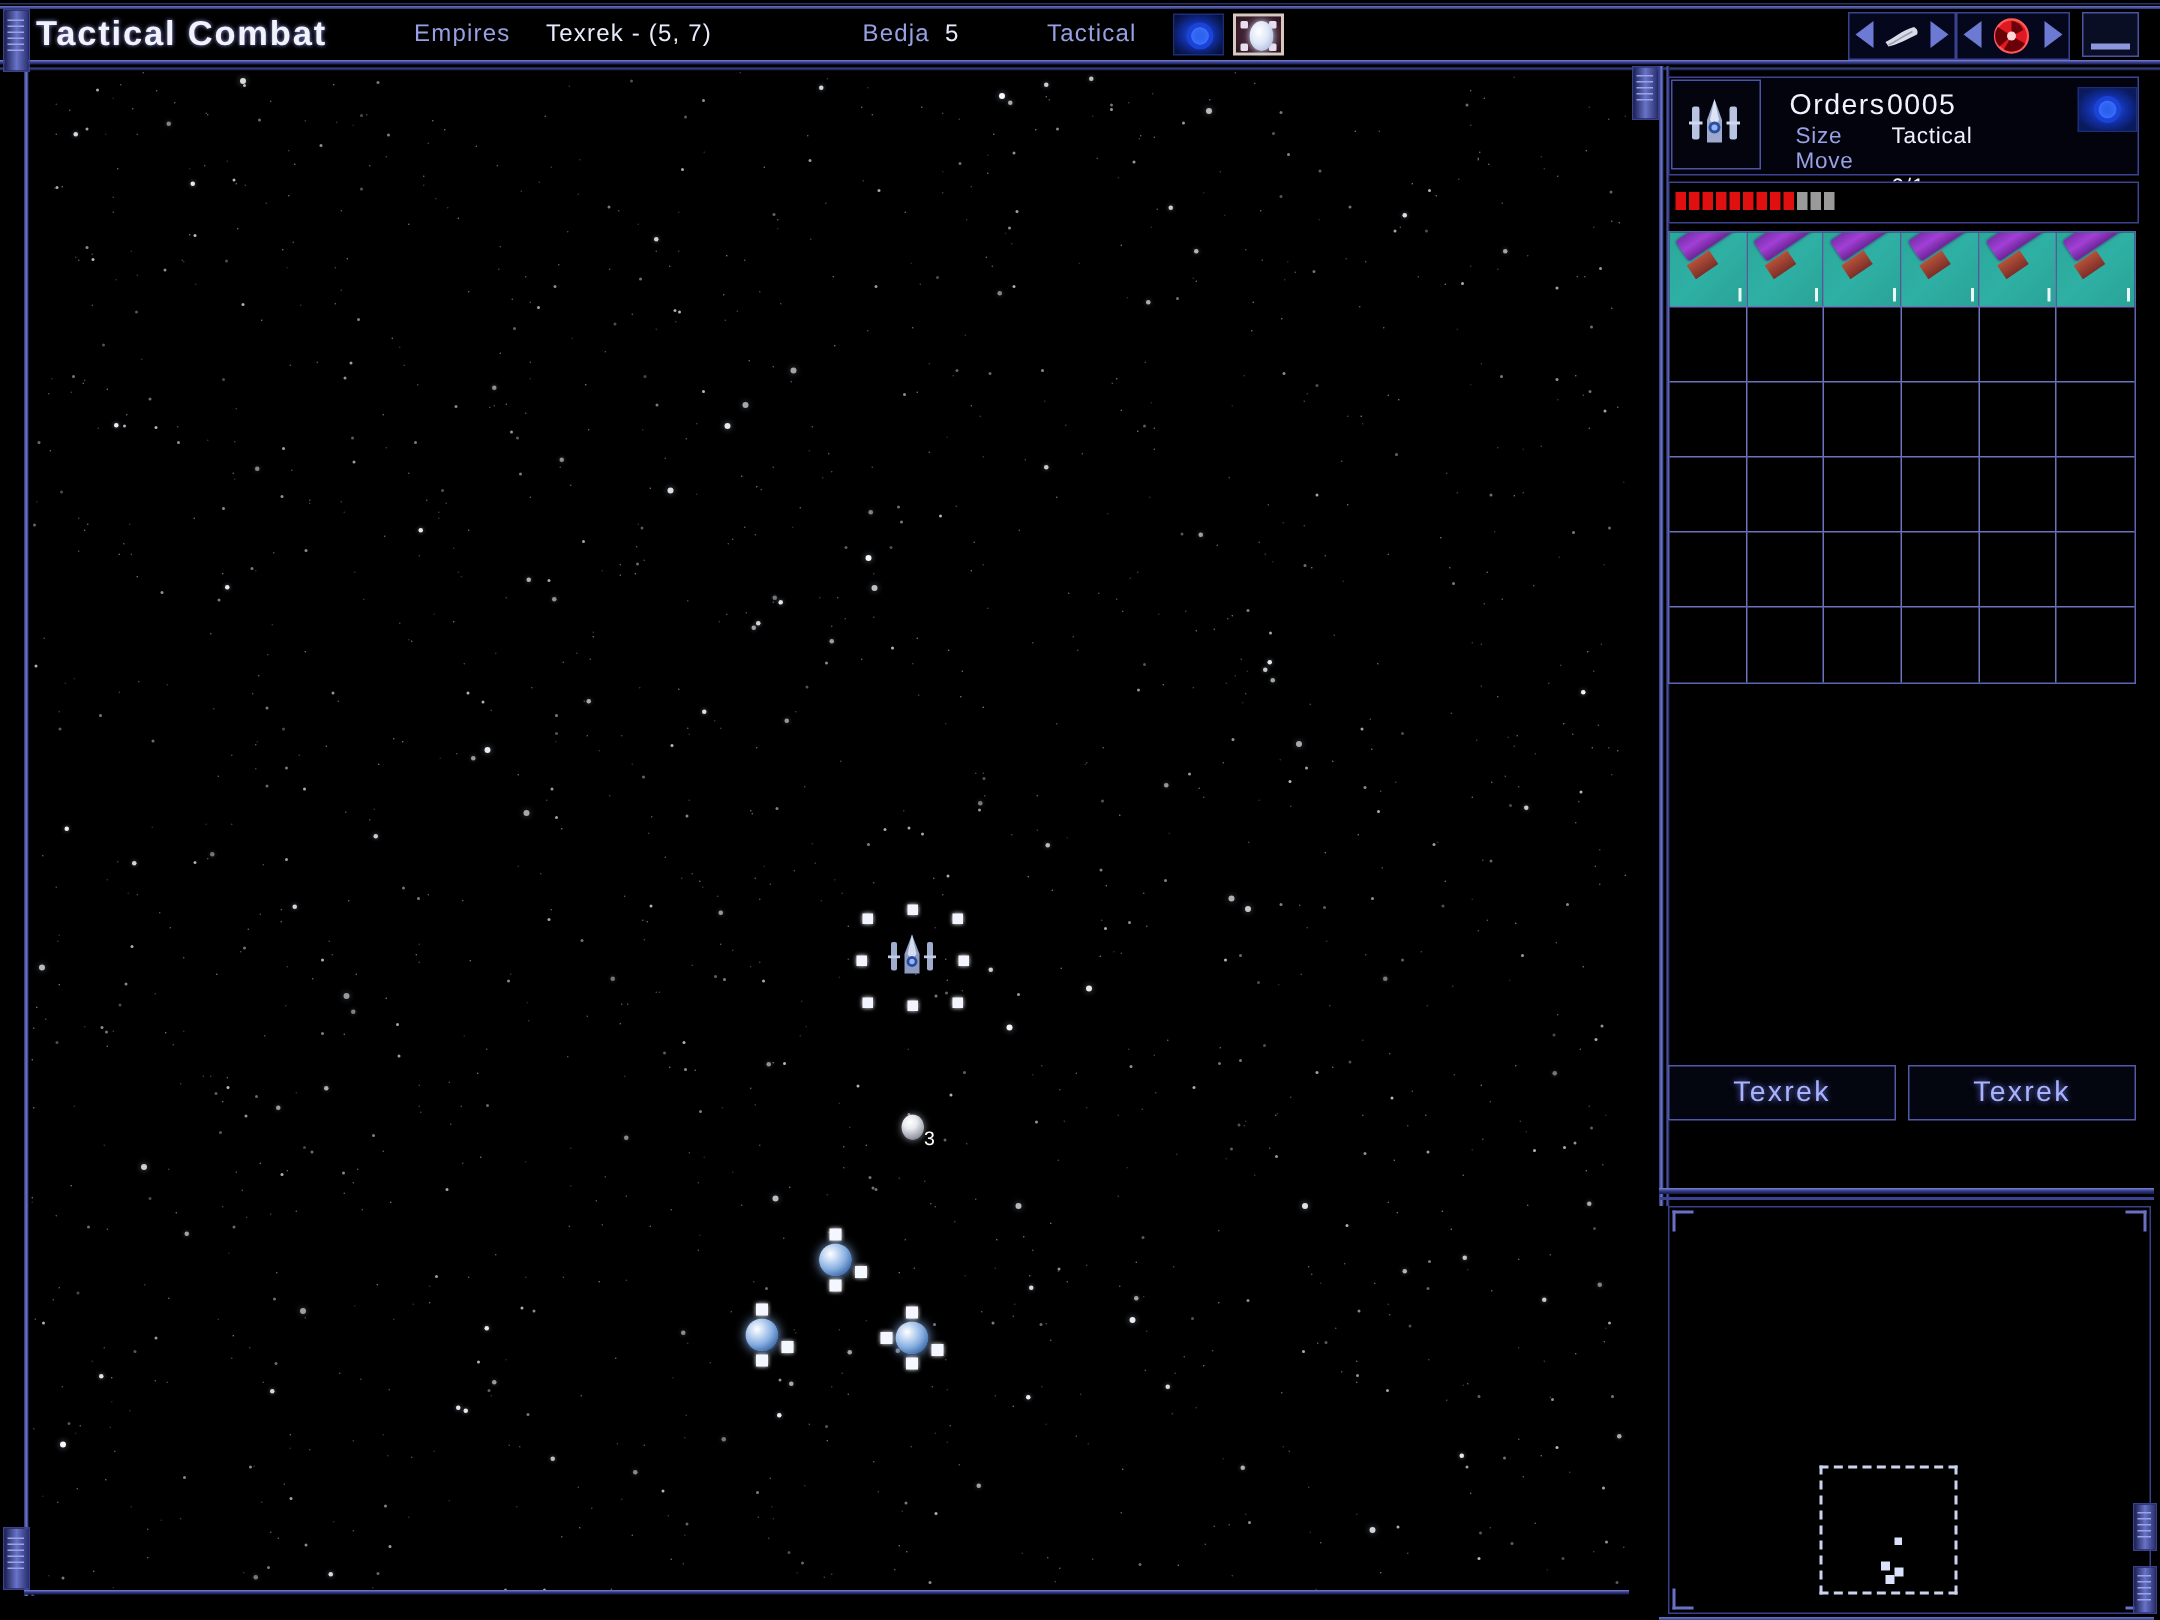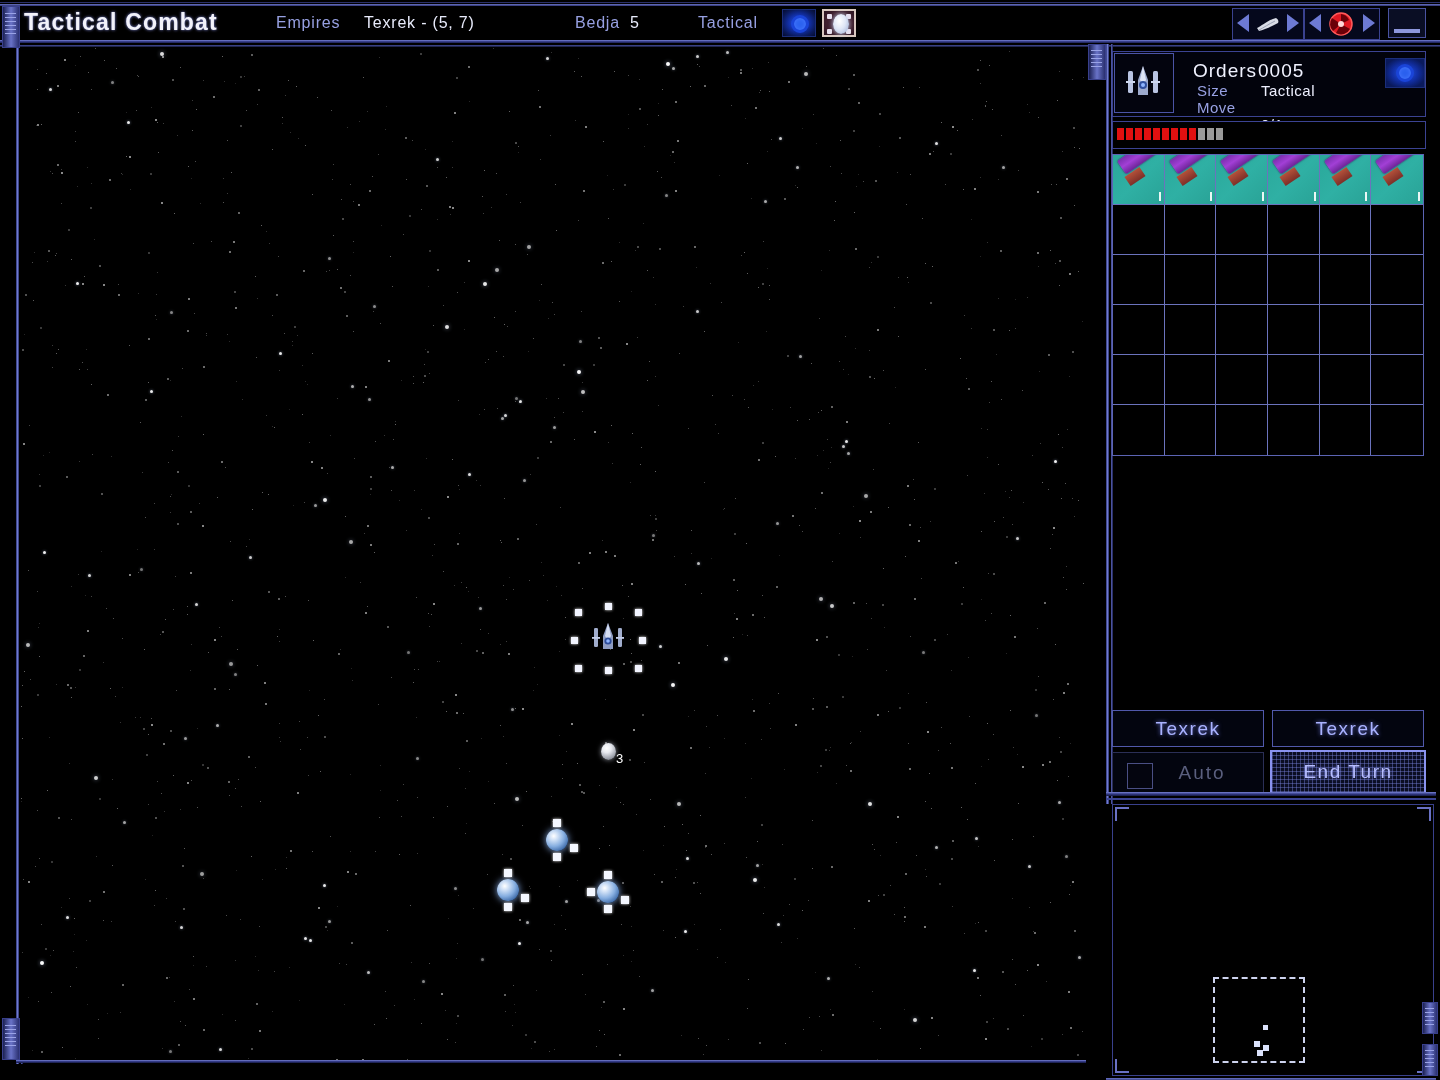--- a/index.html
+++ b/index.html
@@ -1881,25 +1881,20 @@
         <div class="cg-cell" style="left: 51.6667px; top: 250px; width: 51.6667px; height: 50px; border-bottom: 0px;"></div>
         <div class="cg-cell" style="left: 103.333px; top: 250px; width: 51.6667px; height: 50px; border-bottom: 0px;"></div>
         <div class="cg-cell" style="left: 155px; top: 250px; width: 51.6667px; height: 50px; border-bottom: 0px;"></div>
         <div class="cg-cell" style="left: 206.667px; top: 250px; width: 51.6667px; height: 50px; border-bottom: 0px;"></div>
         <div class="cg-cell" style="left: 258.333px; top: 250px; width: 51.6667px; height: 50px; border-right: 0px; border-bottom: 0px;"></div>
       </div>
 
     <div class="btn bright" style="left:12px;top:666px;width:152px;height:37px">Texrek</div>
     <div class="btn bright" style="left:172px;top:666px;width:152px;height:37px">Texrek</div>
 
-    <div class="btn dim" style="left:12px;top:708px;width:152px;height:42px">
-      <div class="chk"></div>
-      <span style="padding-left:28px">Auto</span>
-    </div>
-    <div class="btn endturn" style="left:170px;top:706px;width:156px;height:44px">End Turn</div>
 
     <div class="mm-wrap">
       <div class="mm-top"></div>
       <div class="mm-top2"></div>
       <div class="mm">
         <div class="mm-corner" style="left:2px;top:2px;border-right:0;border-bottom:0"></div>
         <div class="mm-corner" style="right:2px;top:2px;border-left:0;border-bottom:0"></div>
         <div class="mm-corner" style="left:2px;bottom:2px;border-right:0;border-top:0"></div>
         <div class="mm-corner" style="right:2px;bottom:2px;border-left:0;border-top:0"></div>
         <div class="mm-sel" style="left:100px;top:172px;width:88px;height:82px"></div>

